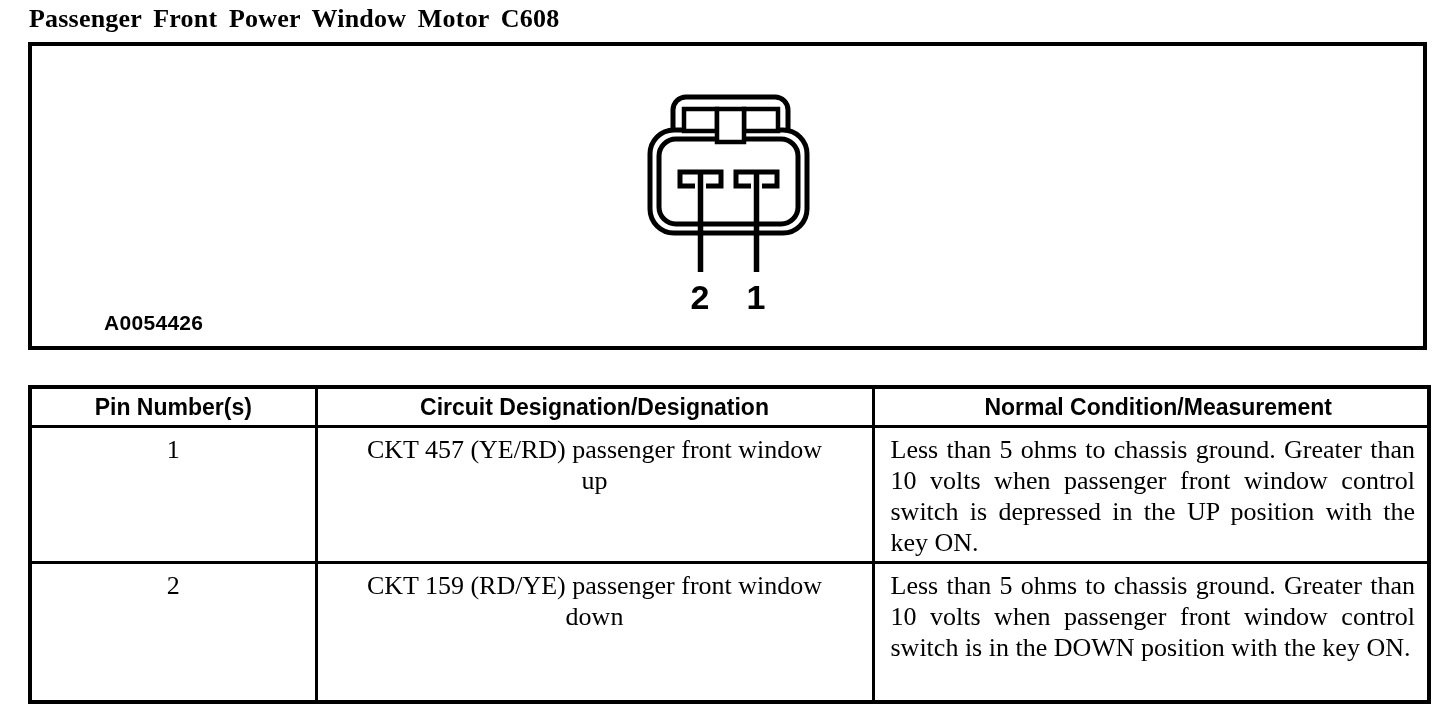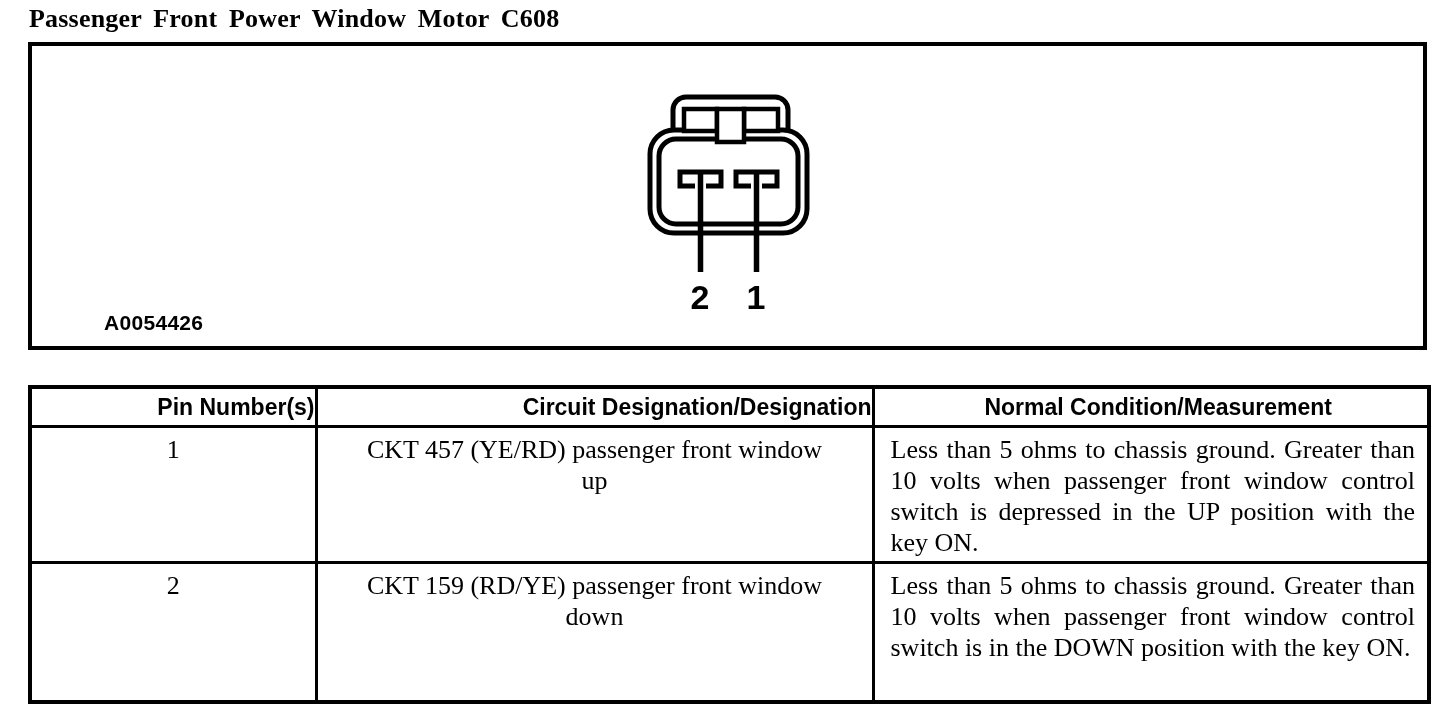--- a/index.html
+++ b/index.html
@@ -45,21 +45,21 @@
     width: 1399px;
     border-collapse: collapse;
     table-layout: fixed;
     background: #fff;
   }
   .pin-table th, .pin-table td { border: 3px solid #000; }
   table.pin-table { border: 4px solid #000; }
 
   .pin-table th {
     font: bold 23px "Liberation Sans", sans-serif;
-    height: 36px; vertical-align: middle; text-align: right;
+    height: 36px; vertical-align: middle; text-align: center;
     padding: 0;
   }
   .pin-table th.col-condition { text-align: center; padding-left: 15px; }
 
   .pin-table td {
     font: 26px "Liberation Serif", serif;
     line-height: 31px;
     vertical-align: top;
     padding: 6px 0 0 0;
   }

